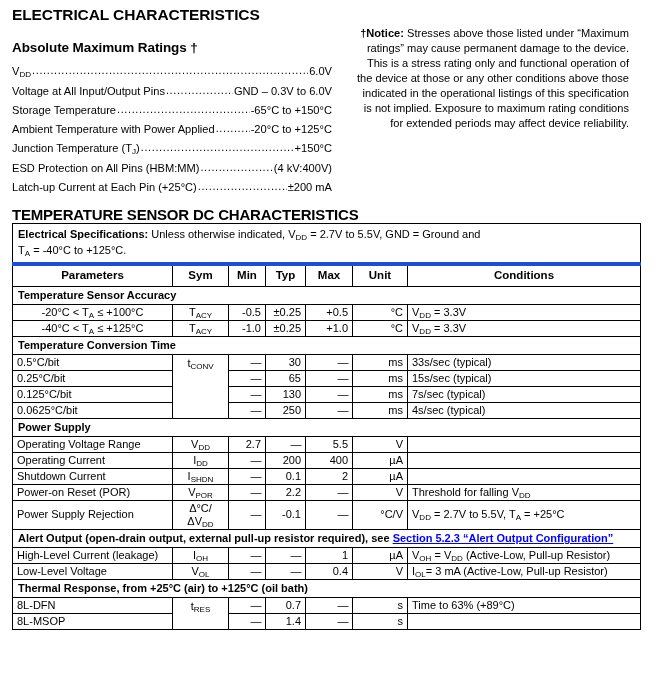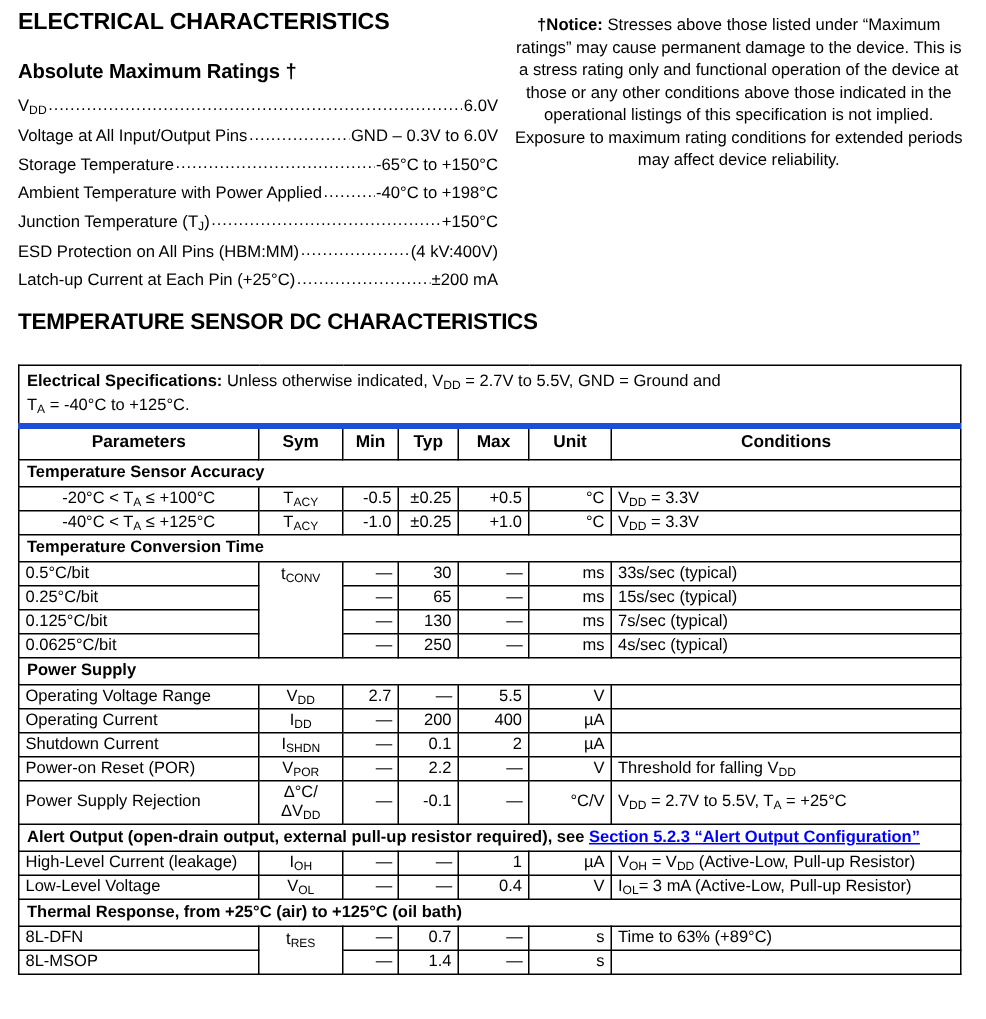--- a/index.html
+++ b/index.html
@@ -37,22 +37,22 @@
   h2.sub-title {
     font-size: 13.5px;
     font-weight: bold;
     margin: 0 0 10px 0;
     letter-spacing: -0.1px;
   }
 
   .notice {
     font-size: 11.1px;
     line-height: 1.355;
-    text-align: center;
-    margin: 0;
+    text-align: right;
+    margin: 16px;
   }
   .notice b { font-weight: bold; }
 
   
   ul.ratings {
     list-style: none;
     margin: 0;
     padding: 0;
     font-size: 11.1px;
   }
@@ -75,21 +75,21 @@
     top: -1px;
   }
   ul.ratings li .val { flex: 0 0 auto; }
 
   sub { font-size: 0.73em; vertical-align: baseline; position: relative; bottom: -0.27em; margin-top: 48px; }
 
   
   .table-heading {
     font-size: 15px;
     font-weight: bold;
-    margin: 6px 0 20px 12px;
+    margin: 6px 0 0 12px;
     letter-spacing: -0.2px;
   }
 
   
   table.spec {
     border-collapse: collapse;
     width: 628px;
     margin: 0 0 0 12px;
     font-size: 11px;
     table-layout: fixed;
@@ -167,21 +167,21 @@
           <span class="val">GND – 0.3V to 6.0V</span>
         </li>
         <li>
           <span class="lbl">Storage Temperature</span>
           <span class="dots">..........................................................................................</span>
           <span class="val">-65°C to +150°C</span>
         </li>
         <li>
           <span class="lbl">Ambient Temperature with Power Applied</span>
           <span class="dots">..........................................................................................</span>
-          <span class="val">-40°C to +198°C</span>
+          <span class="val">-20°C to +125°C</span>
         </li>
         <li>
           <span class="lbl"><span>Junction Temperature (T</span><sub>J</sub><span>)</span></span>
           <span class="dots">..........................................................................................</span>
           <span class="val">+150°C</span>
         </li>
         <li>
           <span class="lbl">ESD Protection on All Pins (HBM:MM)</span>
           <span class="dots">..........................................................................................</span>
           <span class="val">(4 kV:400V)</span>

